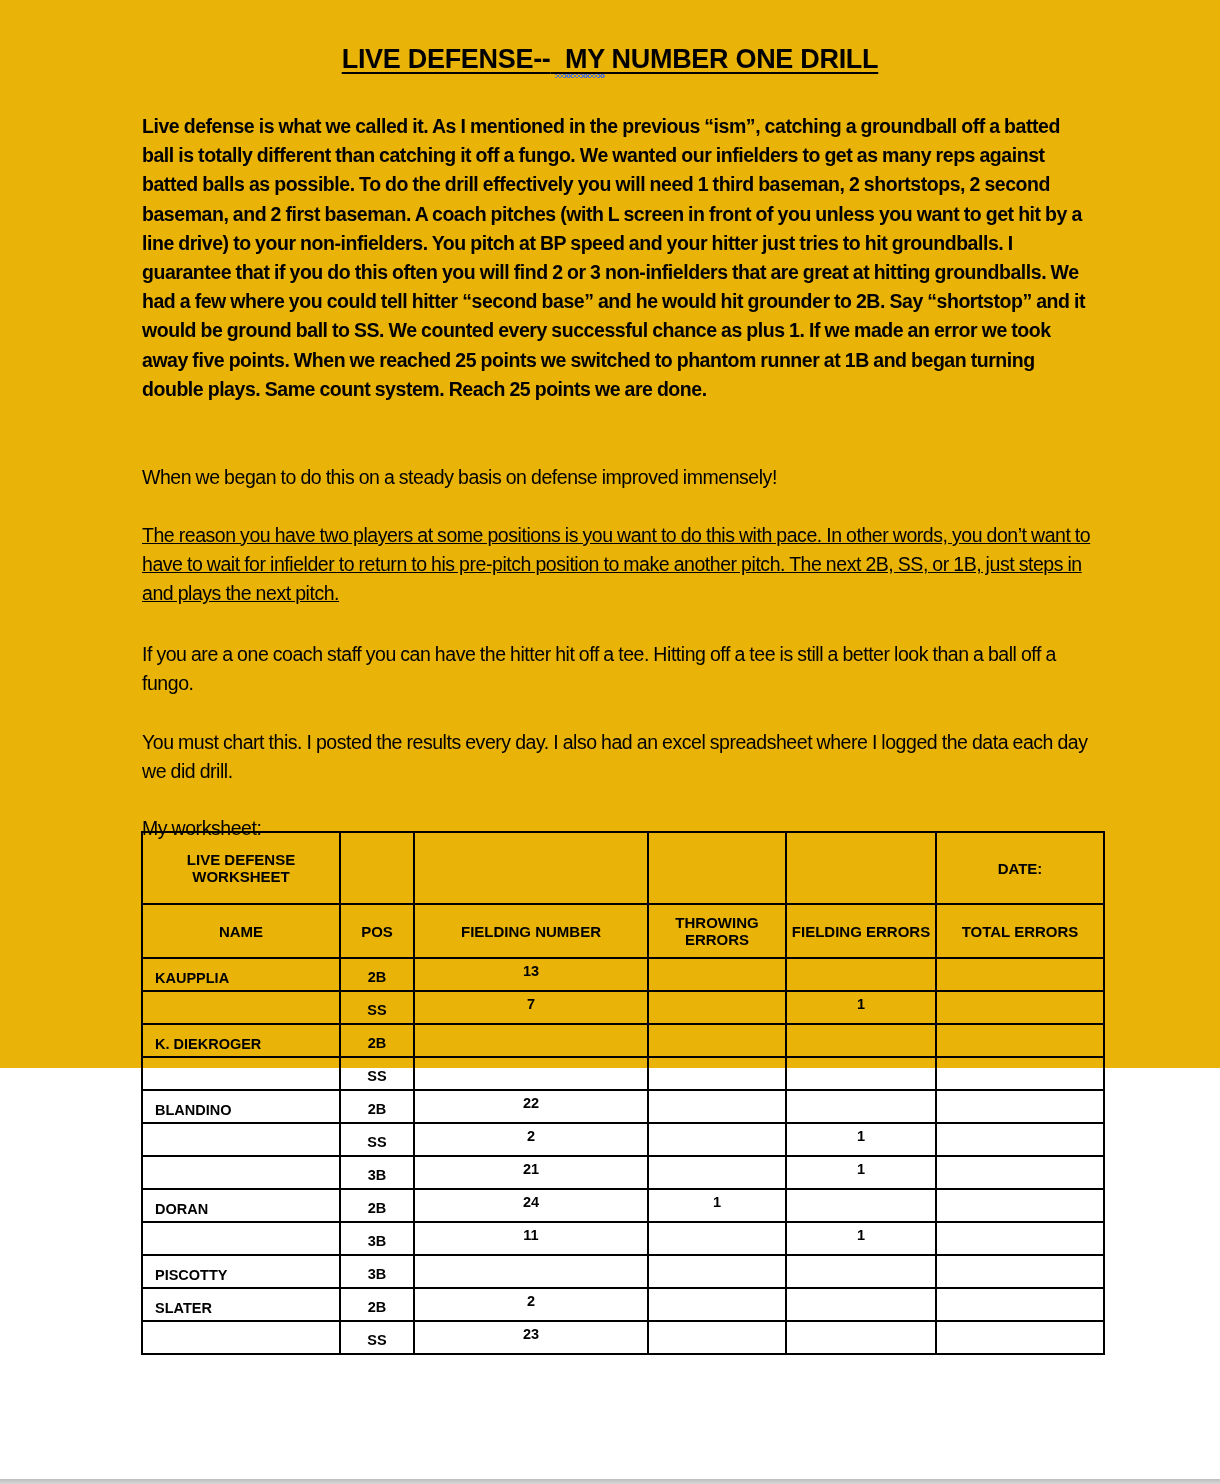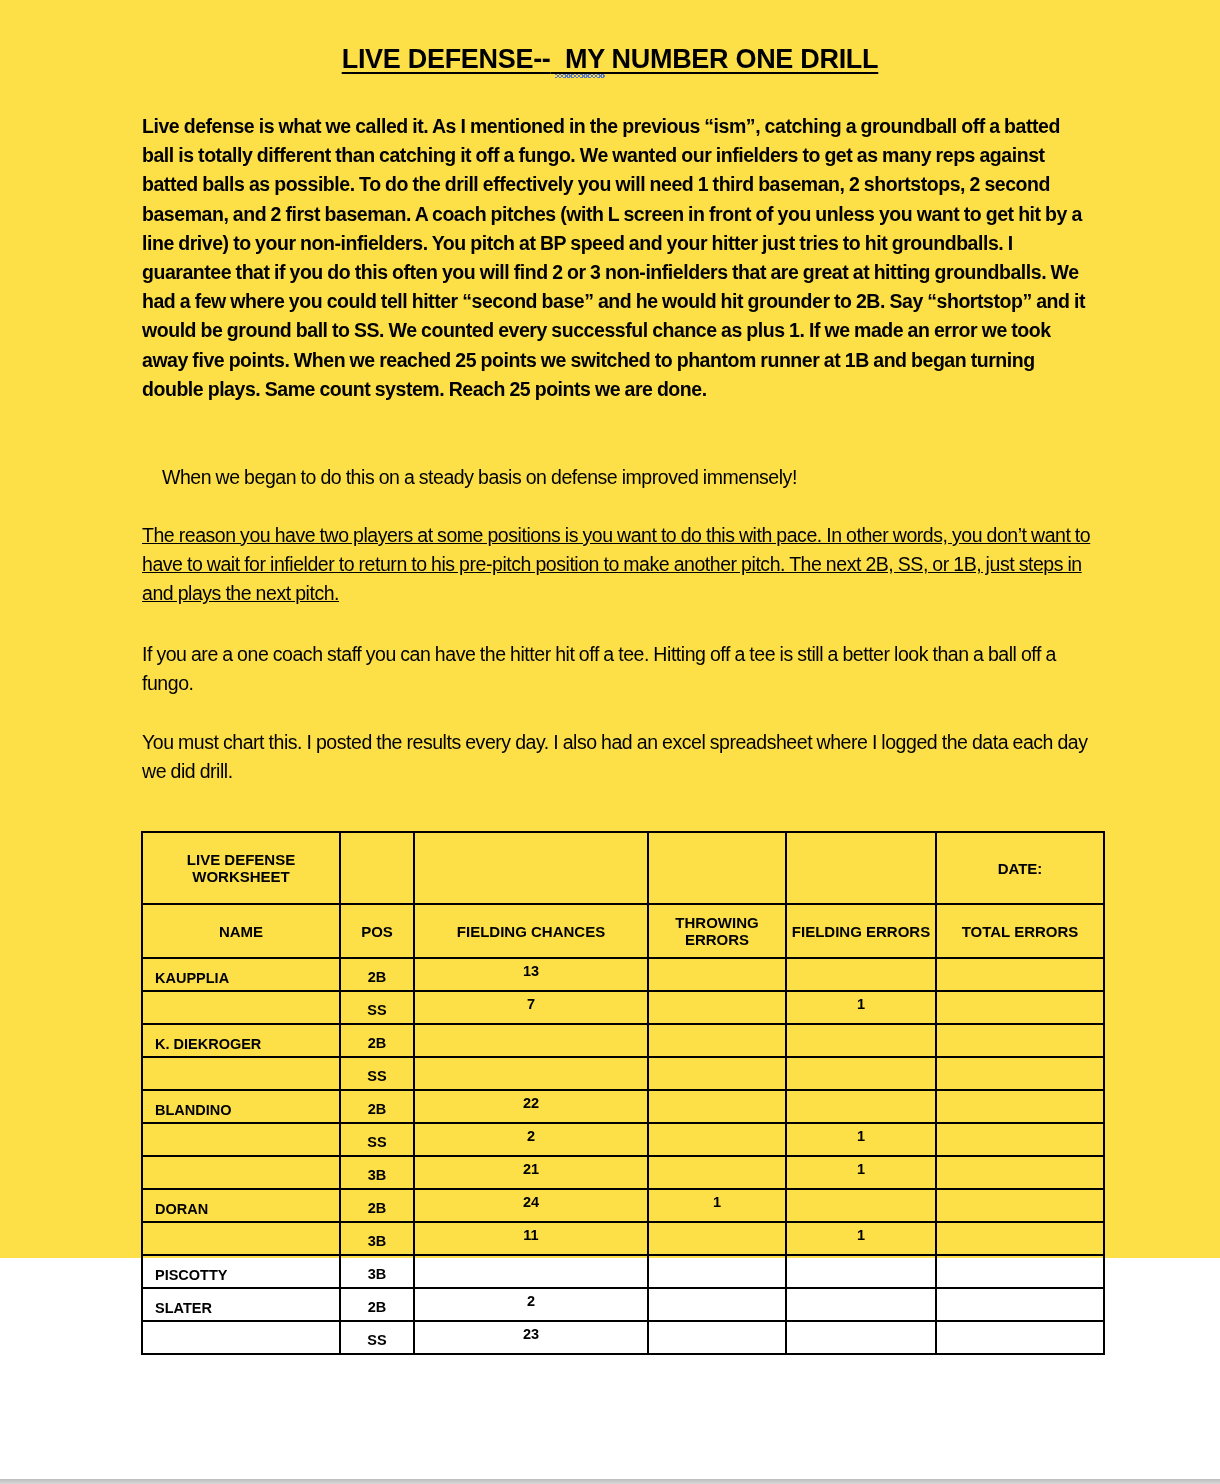--- a/index.html
+++ b/index.html
@@ -11,22 +11,22 @@
       width: 1220px;
       height: 1484px;
       position: relative;
       overflow: hidden;
       color: #000;
     }
     .page {
       position: absolute;
       left: 0; top: 0;
       width: 1220px;
-      height: 1258px;
-      background: #fde047;
+      height: 1068px;
+      background: #eab308;
     }
     .title {
       position: absolute;
       left: 0;
       width: 1220px;
       top: 44px;
       text-align: center;
       font-family: "Liberation Sans", sans-serif;
       font-weight: bold;
       font-size: 27px;
@@ -53,21 +53,21 @@
       left: 142px;
       width: 950px;
       font-family: "Liberation Sans", sans-serif;
       font-size: 19.5px;
       line-height: 29.2px;
       letter-spacing: -0.45px;
       word-spacing: -0.5px;
       margin: 0;
     }
     .p1 { top: 112px; font-weight: bold; }
-    .p2 { top: 463px; margin-left: 20px; }
+    .p2 { top: 463px; }
     .p3 { top: 521px; text-decoration: underline; }
     .p4 { top: 640px; }
     .p5 { top: 728px; }
     .ws-label { top: 814px; }
 
     table.ws {
       position: absolute;
       left: 141px;
       top: 831px;
       width: 962px;
@@ -123,20 +123,21 @@
   <div class="title">
     <span class="t">LIVE DEFENSE--</span><span class="t">  MY NUMBER ONE DRILL</span>
   </div>
   <div class="squiggle"></div>
 
   <p class="body-text p1">Live defense is what we called it.  As I mentioned in the previous “ism”, catching a groundball off a batted ball is totally different than catching it off a fungo.  We wanted our infielders to get as many reps against batted balls as possible.  To do the drill effectively you will need 1 third baseman, 2 shortstops, 2 second baseman, and 2 first baseman.  A coach pitches (with L screen in front of you unless you want to get hit by a line drive) to your non-infielders.  You pitch at BP speed and your hitter just tries to hit groundballs.  I guarantee that if you do this often you will find 2 or 3 non-infielders that are great at hitting groundballs.  We had a few where you could tell hitter “second base” and he would hit grounder to 2B.  Say “shortstop” and it would be ground ball to SS.  We counted every successful chance as plus 1.  If we made an error we took away five points.  When we reached 25 points we switched to phantom runner at 1B and began turning double plays.  Same count system.  Reach 25 points we are done.</p>
   <p class="body-text p2">When we began to do this on a steady basis on defense improved immensely!</p>
   <p class="body-text p3">The reason you have two players at some positions is you want to do this with pace.  In other words, you don’t want to have to wait for infielder to return to his pre-pitch position to make another pitch.  The next 2B, SS, or 1B, just steps in and plays the next pitch.</p>
   <p class="body-text p4">If you are a one coach staff you can have the hitter hit off a tee.  Hitting off a tee is still a better look than a ball off a fungo.</p>
   <p class="body-text p5">You must chart this.  I posted the results every day.  I also had an excel spreadsheet where I logged the data each day we did drill.</p>
+  <p class="body-text ws-label">My worksheet:</p>
 
   <table class="ws">
     <colgroup>
       <col class="c-name">
         <col class="c-pos">
         <col class="c-fc">
         <col class="c-te">
         <col class="c-fe">
         <col class="c-tot">
     </colgroup>
@@ -145,21 +146,21 @@
         <td class="title-cell">LIVE DEFENSE WORKSHEET</td>
         <td></td>
         <td></td>
         <td></td>
         <td></td>
         <td class="date-cell">DATE:</td>
       </tr>
       <tr class="h2">
         <td>NAME</td>
         <td>POS</td>
-        <td>FIELDING CHANCES</td>
+        <td>FIELDING NUMBER</td>
         <td>THROWING ERRORS</td>
         <td>FIELDING ERRORS</td>
         <td>TOTAL ERRORS</td>
       </tr>
 
       <tr class="data">
         <td class="name">KAUPPLIA</td>
         <td class="pos">2B</td>
         <td class="num">13</td>
         <td class="num"></td>

